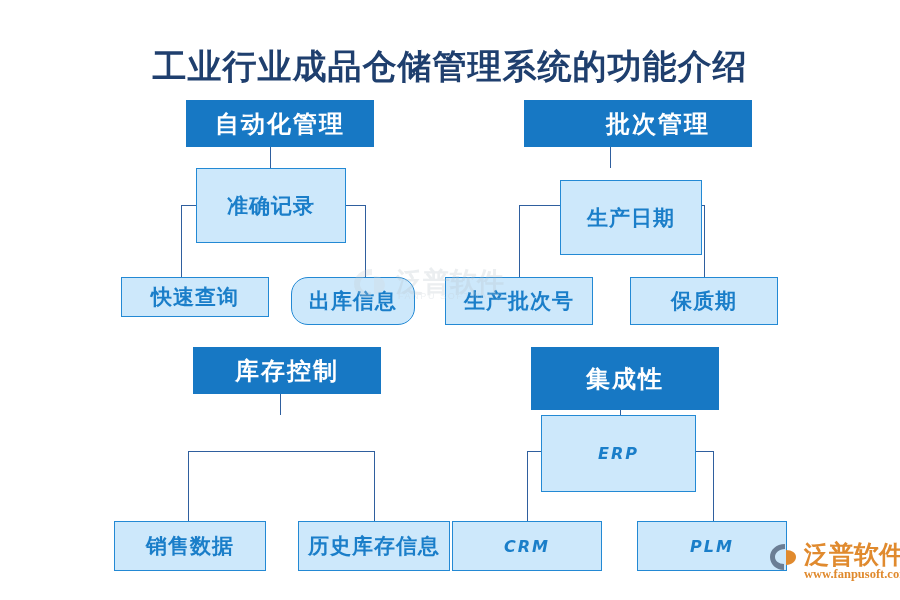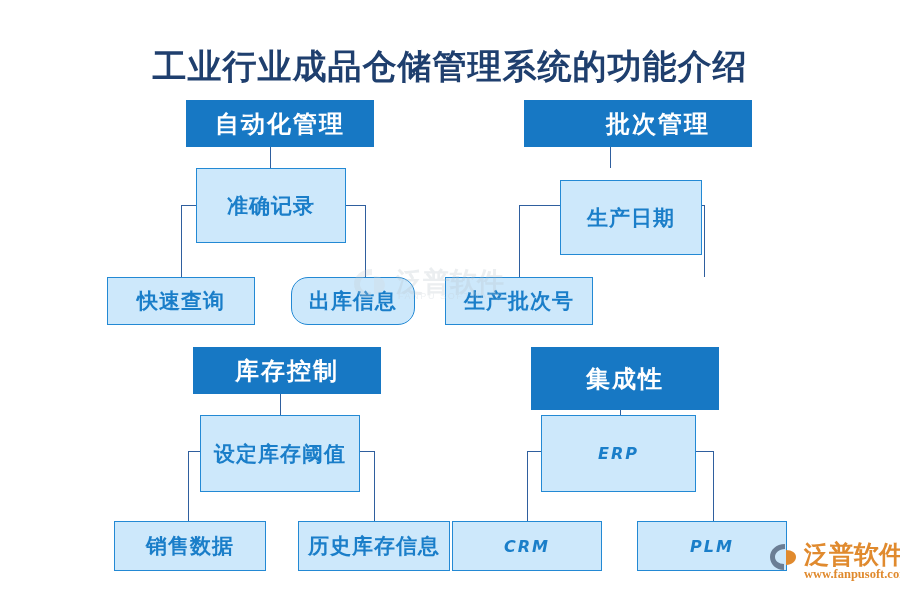--- a/index.html
+++ b/index.html
@@ -170,44 +170,44 @@
 
   <div class="conn conn-h" style="left:181px; top:205px; width:185px;"></div>
   <div class="conn conn-v" style="left:181px; top:205px; height:72px;"></div>
   <div class="conn conn-v" style="left:365px; top:205px; height:72px;"></div>
   <div class="conn conn-v" style="left:270px; top:147px; height:21px;"></div>
 
   <div class="hdr-box" style="left:186px; top:100px; width:188px; height:47px;">自动化管理</div>
 
   <div class="node-box" style="left:196px; top:168px; width:150px; height:75px;">准确记录</div>
 
-  <div class="node-box" style="left:107px; top:277px; width:148px; height:48px;">快速查询</div>
+  <div class="node-box" style="left:121px; top:277px; width:148px; height:40px;">快速查询</div>
 
   <div class="node-box" style="left:291px; top:277px; width:124px; height:48px;border-radius:17px;">出库信息</div>
 
   <div class="conn conn-h" style="left:519px; top:205px; width:185px;"></div>
   <div class="conn conn-v" style="left:519px; top:205px; height:72px;"></div>
   <div class="conn conn-v" style="left:704px; top:205px; height:72px;"></div>
   <div class="conn conn-v" style="left:610px; top:147px; height:21px;"></div>
 
   <div class="hdr-box" style="left:524px; top:100px; width:188px; height:47px;padding-left:40px;">批次管理</div>
 
   <div class="node-box" style="left:540px; top:180px; width:142px; height:75px;margin-left:20px;">生产日期</div>
 
   <div class="node-box" style="left:445px; top:277px; width:148px; height:48px;">生产批次号</div>
 
+  <div class="node-box" style="left:630px; top:277px; width:148px; height:48px;">保质期</div>
 
   <div class="conn conn-h" style="left:188px; top:451px; width:186px;"></div>
   <div class="conn conn-v" style="left:188px; top:451px; height:70px;"></div>
   <div class="conn conn-v" style="left:374px; top:451px; height:70px;"></div>
   <div class="conn conn-v" style="left:280px; top:394px; height:21px;"></div>
 
   <div class="hdr-box" style="left:193px; top:347px; width:188px; height:47px;">库存控制</div>
 
-  <div class="node-box" style="left:200px; top:415px; width:160px; height:77px;">设定库存阈值</div>
 
   <div class="node-box" style="left:298px; top:521px; width:152px; height:50px;">历史库存信息</div>
 
   <div class="node-box" style="left:114px; top:521px; width:152px; height:50px;">销售数据</div>
 
   <div class="conn conn-h" style="left:527px; top:451px; width:186px;"></div>
   <div class="conn conn-v" style="left:527px; top:451px; height:70px;"></div>
   <div class="conn conn-v" style="left:713px; top:451px; height:70px;"></div>
   <div class="conn conn-v" style="left:620px; top:394px; height:21px;"></div>
 

